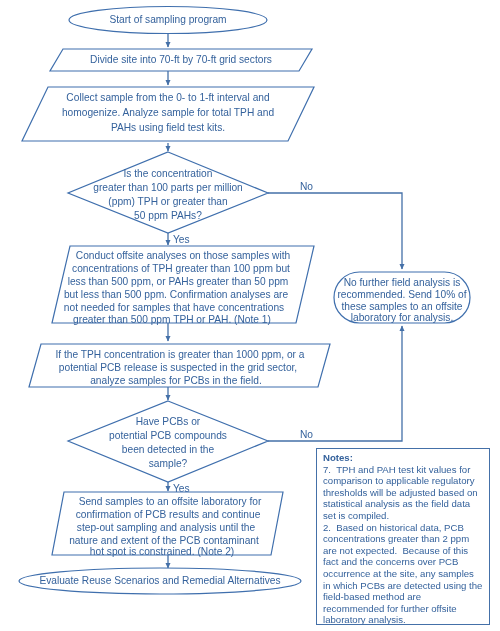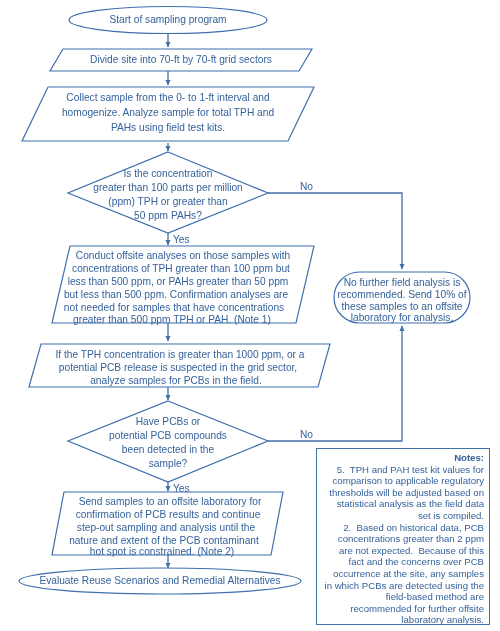--- a/index.html
+++ b/index.html
@@ -10,21 +10,20 @@
   body {
     width: 500px;
     height: 631px;
     font-family: "Liberation Sans", sans-serif;
     overflow: hidden;
   }
   #chart-root {
     position: relative;
     width: 500px;
     height: 631px;
-    text-align: right;
   }
   svg#flow {
     position: absolute;
     top: 0;
     left: 0;
     width: 500px;
     height: 631px;
   }
   .shape {
     fill: #ffffff;
@@ -174,17 +173,17 @@
     </g>
 
     <g>
       <ellipse class="shape" cx="160" cy="581" rx="141" ry="13"></ellipse>
       <text class="node-text" x="160" y="581.5">Evaluate Reuse Scenarios and Remedial Alternatives</text>
     </g>
   </svg>
 
   <div class="notes-box">
     <span class="notes-title">Notes:</span>
-    <span class="notes-item">5.  TPH and PAH test kit values for comparison to applicable regulatory thresholds will be adjusted based on statistical analysis as the field data set is compiled.</span>
+    <span class="notes-item">7.  TPH and PAH test kit values for comparison to applicable regulatory thresholds will be adjusted based on statistical analysis as the field data set is compiled.</span>
     <span class="notes-item">2.  Based on historical data, PCB concentrations greater than 2 ppm are not expected.  Because of this fact and the concerns over PCB occurrence at the site, any samples in which PCBs are detected using the field-based method are recommended for further offsite laboratory analysis.</span>
   </div>
 
 </div>
 
 </body></html>

